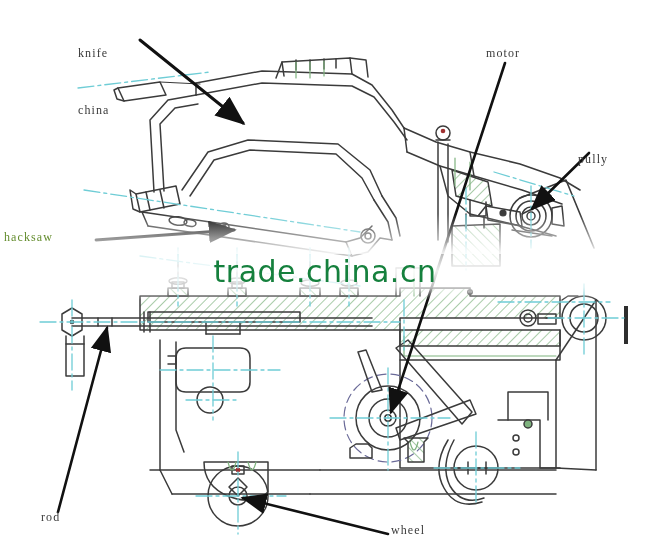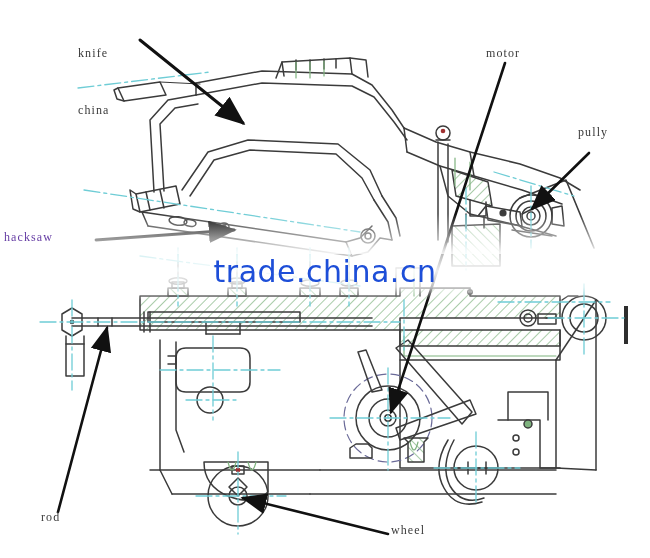--- a/index.html
+++ b/index.html
@@ -15,30 +15,30 @@
   .lbl{
     position:absolute;
     font-family:"Liberation Serif",serif;
     font-size:12px;
     letter-spacing:1.1px;
     color:#3a3a3a;
     white-space:pre;
     line-height:19px;
     font-weight:400;
   }
-  .lbl.faded{color:#4c1d95;opacity:.88;}
+  .lbl.faded{color:#4d7c0f;opacity:.88;}
   #watermark{
     position:absolute;
     left:0;top:248px;
     width:650px;height:46px;
     display:flex;align-items:center;justify-content:center;
     font-family:"DejaVu Sans",sans-serif;
     font-size:30px;
     letter-spacing:.5px;
-    color:#1d4ed8;
+    color:#15803d;
     pointer-events:none;
     user-select:none;
   }
   #wm-band{
     position:absolute;left:0;top:242px;width:650px;height:58px;
     background:linear-gradient(to bottom,
       rgba(255,255,255,0) 0%,
       rgba(255,255,255,.72) 22%,
       rgba(255,255,255,.92) 50%,
       rgba(255,255,255,.72) 78%,
@@ -324,19 +324,19 @@
 
   <div class="lbl" style="left:78px;top:6px;">
     <div>knife</div>
     <div>china</div>
   </div>
 
   <div class="lbl faded" style="left:4px;top:228px;">hacksaw</div>
 
   <div class="lbl" style="left:486px;top:44px;">motor</div>
 
-  <div class="lbl" style="left:578px;top:123px;">pully</div>
+  <div class="lbl" style="left:578px;top:150px;">pully</div>
 
   <div class="lbl" style="left:41px;top:508px;">rod</div>
 
   <div class="lbl" style="left:391px;top:521px;">wheel</div>
 
 </div>
 
 </body></html>

